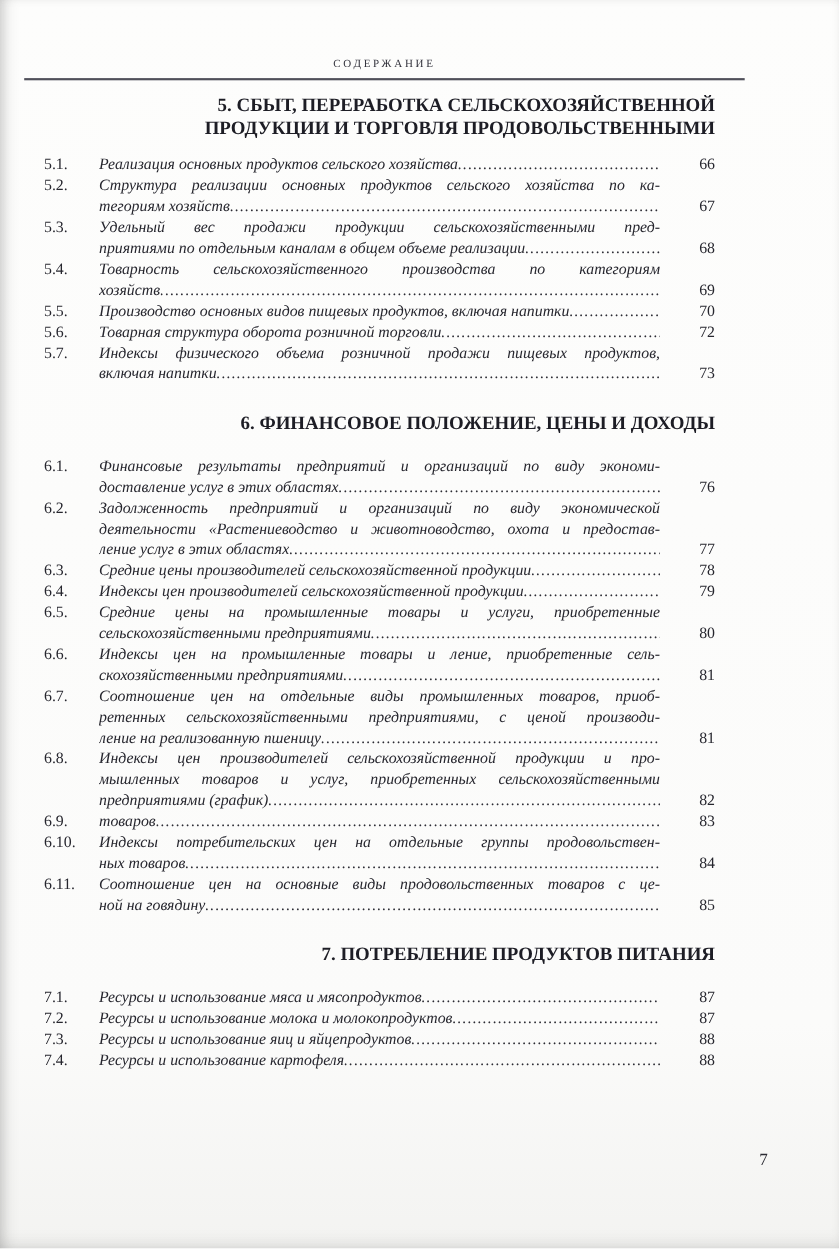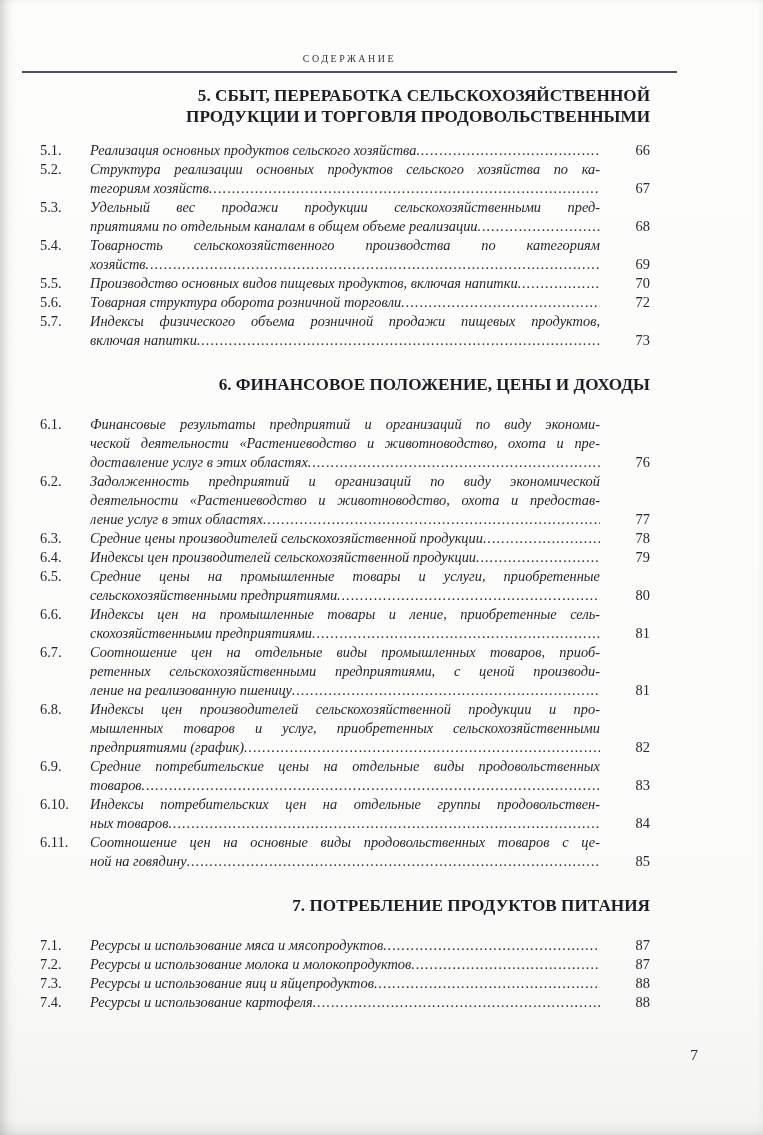--- a/index.html
+++ b/index.html
@@ -144,21 +144,20 @@
         </section>
         <section class="sec">
           <h2 class="sec-title">
             <div class="sec-title-line">6. ФИНАНСОВОЕ ПОЛОЖЕНИЕ, ЦЕНЫ И ДОХОДЫ</div>
           </h2>
           <div class="entries">
             <div class="entry">
               <span class="num">6.1.</span>
               <span class="etext">
                 <div class="jline">Финансовые результаты предприятий и организаций по виду экономи-</div>
-                <div class="jline">ческой деятельности «Растениеводство и животноводство, охота и пре-</div>
                 <div class="lline">
                   <span class="lt">доставление услуг в этих областях</span>
                   <span class="leader">........................................................................................................................................</span>
                 </div>
               </span>
               <span class="pg">76</span>
             </div>
             <div class="entry">
               <span class="num">6.2.</span>
               <span class="etext">
@@ -233,21 +232,20 @@
                 <div class="lline">
                   <span class="lt">предприятиями (график)</span>
                   <span class="leader">........................................................................................................................................</span>
                 </div>
               </span>
               <span class="pg">82</span>
             </div>
             <div class="entry">
               <span class="num">6.9.</span>
               <span class="etext">
-                <div class="jline">Средние потребительские цены на отдельные виды продовольственных</div>
                 <div class="lline">
                   <span class="lt">товаров</span>
                   <span class="leader">........................................................................................................................................</span>
                 </div>
               </span>
               <span class="pg">83</span>
             </div>
             <div class="entry">
               <span class="num">6.10.</span>
               <span class="etext">

